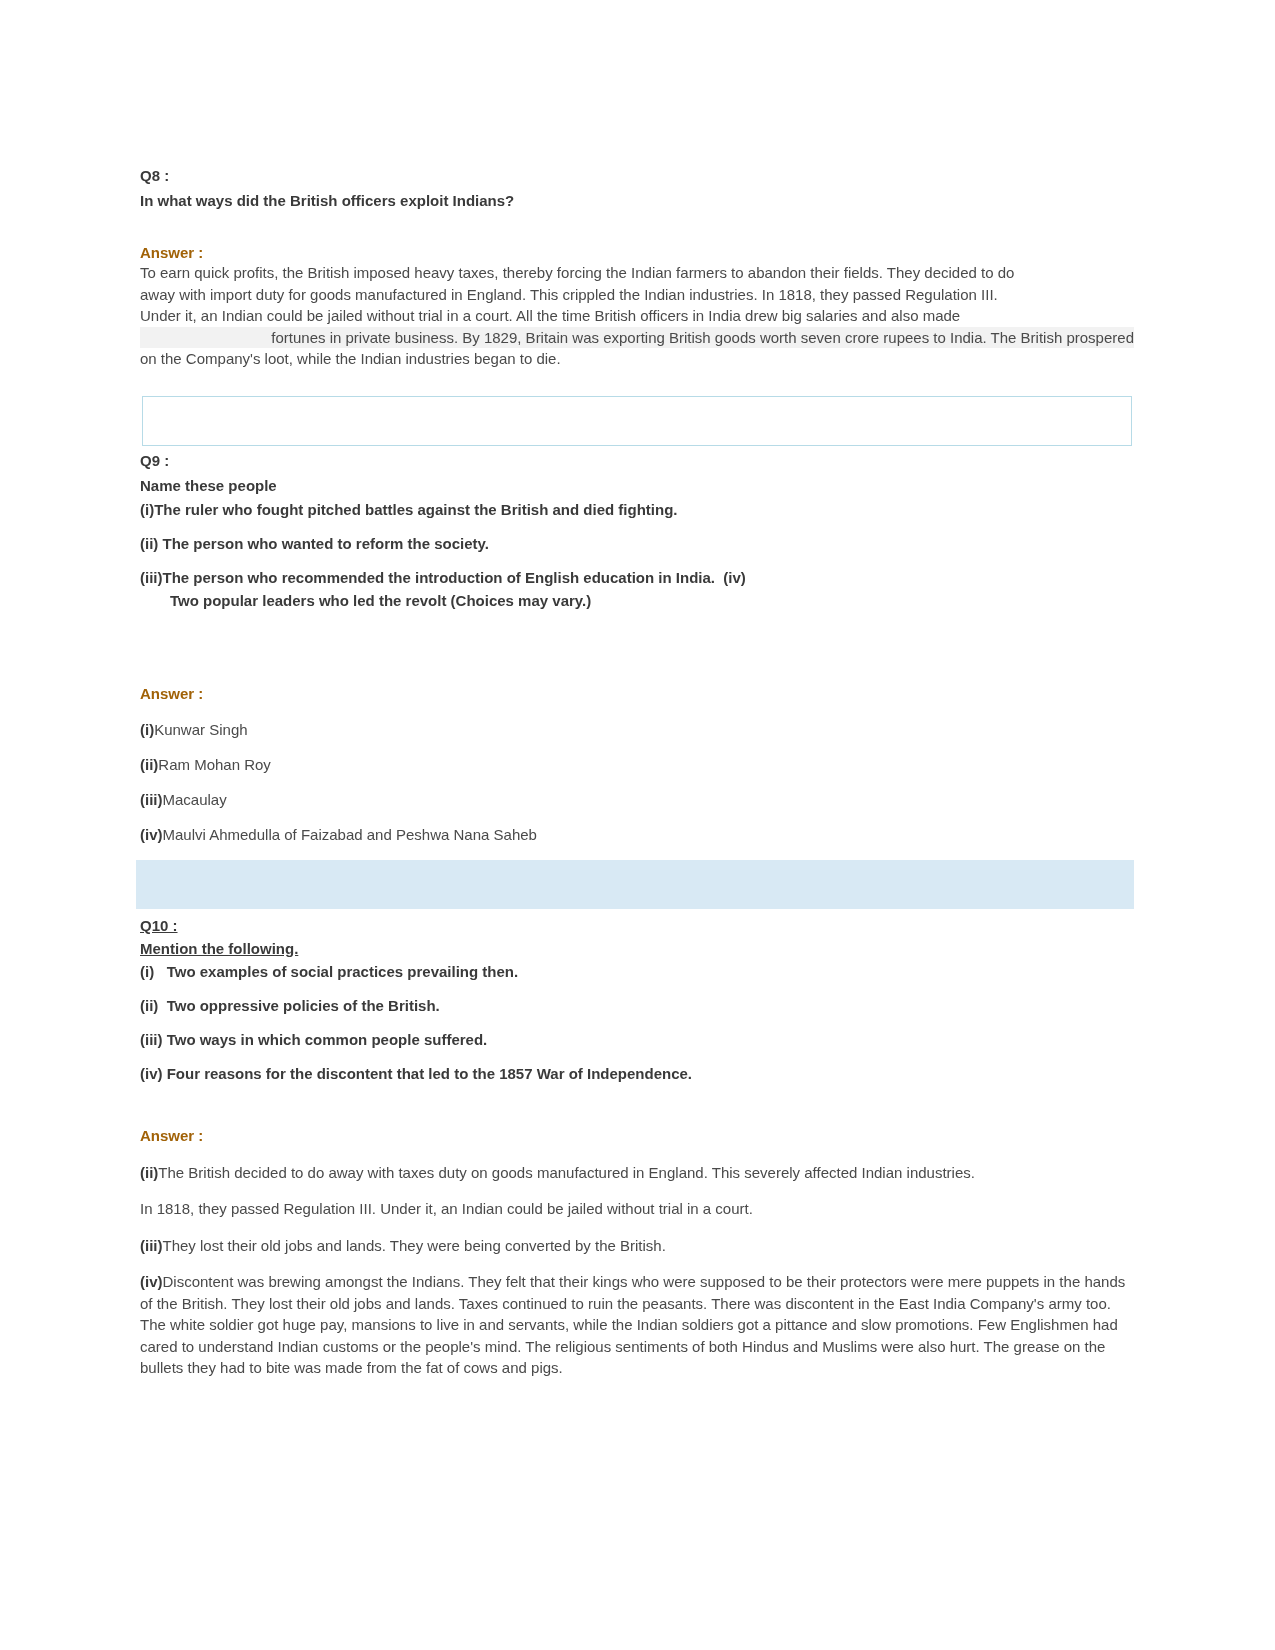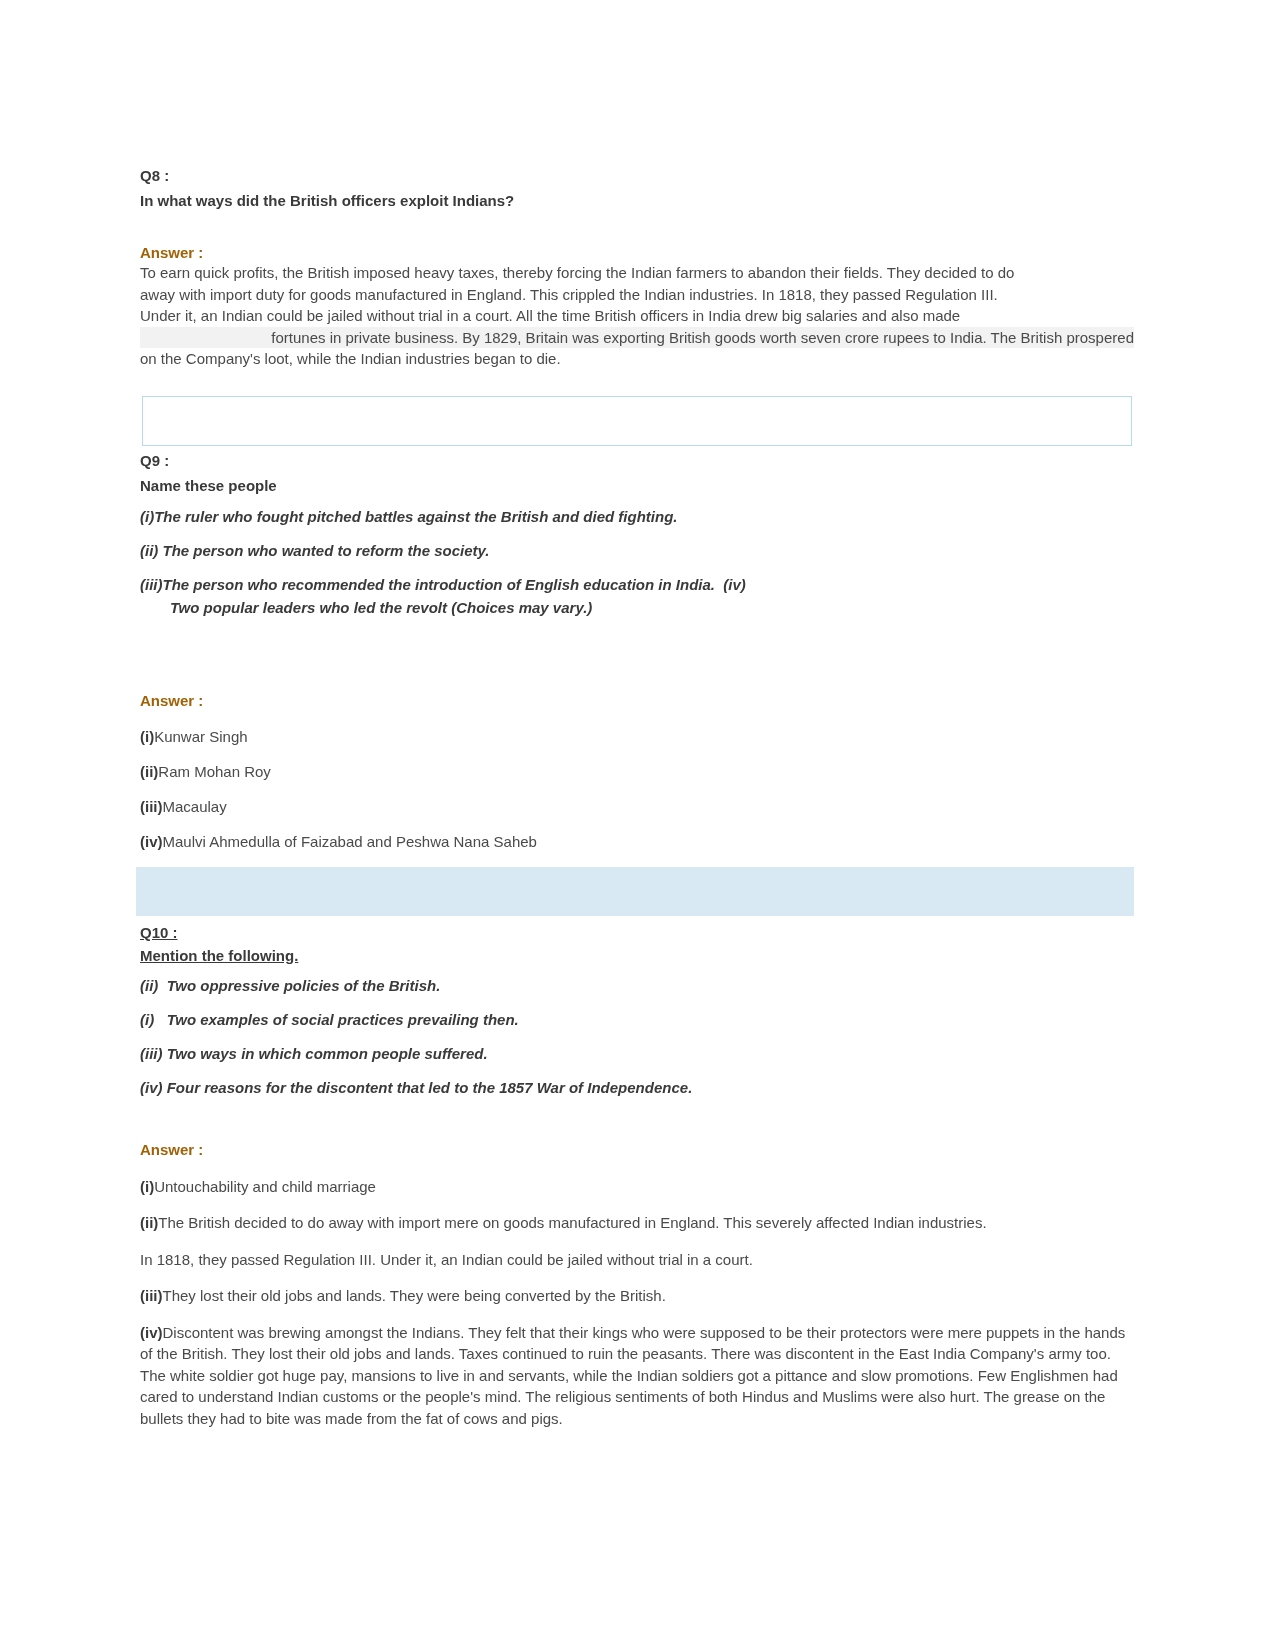--- a/index.html
+++ b/index.html
@@ -45,21 +45,21 @@
   }
   .empty-box {
     margin-top: 26px;
     margin-left: 2px;
     width: 988px;
     height: 48px;
     border: 1px solid #b7dbe7;
     background: #ffffff;
   }
   .q9-head { margin-top: 2px; }
-  .q-items { margin-top: 9px; font-style: italic; }
+  .q-items { margin-top: 2px; }
   .q-item {
     font-weight: bold;
     color: #3a3a3a;
     line-height: 20px;
     margin-bottom: 14px;
     white-space: pre-wrap;
   }
   .q-item.cont {
     margin-top: -11px;
     padding-left: 30px;
@@ -139,30 +139,29 @@
     </div>
 
     <div class="blue-band"></div>
 
     <div class="q-head q10-head">
       <div class="q-line">Q10 :</div>
       <div class="q-line">Mention the following.</div>
     </div>
 
     <div class="q-items">
+      <div class="q-item">(i)   Two examples of social practices prevailing then.</div>
       <div class="q-item">(ii)  Two oppressive policies of the British.</div>
-      <div class="q-item">(i)   Two examples of social practices prevailing then.</div>
       <div class="q-item">(iii) Two ways in which common people suffered.</div>
       <div class="q-item">(iv) Four reasons for the discontent that led to the 1857 War of Independence.</div>
     </div>
 
     <div class="answer-label ans-label-q10">Answer :</div>
 
     <div class="answers-q10">
-      <div class="answer-para"><span class="prefix">(i)</span><span>Untouchability and child marriage</span></div>
-      <div class="answer-para"><span class="prefix">(ii)</span><span>The British decided to do away with import mere on goods manufactured in England. This severely affected Indian industries.</span></div>
+      <div class="answer-para"><span class="prefix">(ii)</span><span>The British decided to do away with taxes duty on goods manufactured in England. This severely affected Indian industries.</span></div>
       <div class="answer-para"><span class="prefix"></span><span>In 1818, they passed Regulation III. Under it, an Indian could be jailed without trial in a court.</span></div>
       <div class="answer-para"><span class="prefix">(iii)</span><span>They lost their old jobs and lands. They were being converted by the British.</span></div>
       <div class="answer-para"><span class="prefix">(iv)</span><span>Discontent was brewing amongst the Indians. They felt that their kings who were supposed to be their protectors were mere puppets in the hands of the British. They lost their old jobs and lands. Taxes continued to ruin the peasants. There was discontent in the East India Company's army too. The white soldier got huge pay, mansions to live in and servants, while the Indian soldiers got a pittance and slow promotions. Few Englishmen had cared to understand Indian customs or the people's mind. The religious sentiments of both Hindus and Muslims were also hurt. The grease on the bullets they had to bite was made from the fat of cows and pigs.</span></div>
     </div>
 
   </div>
 </div>
 
 </body></html>

